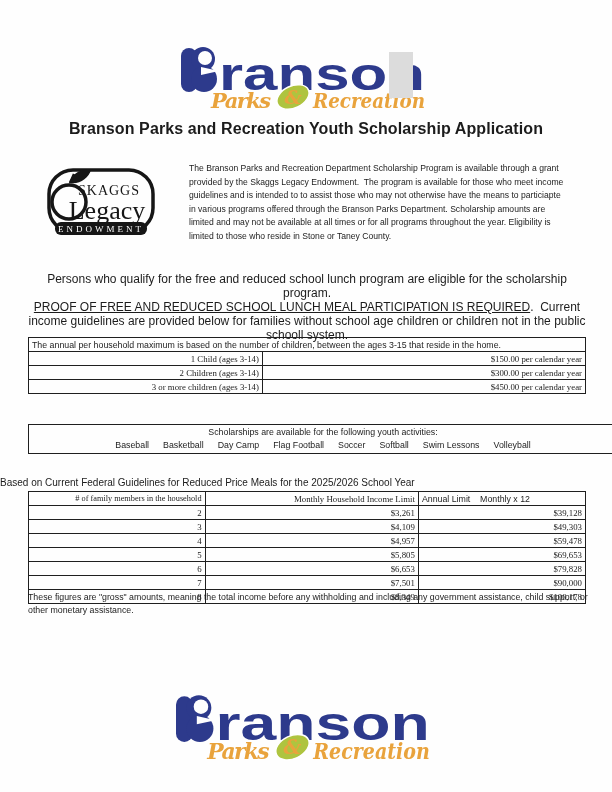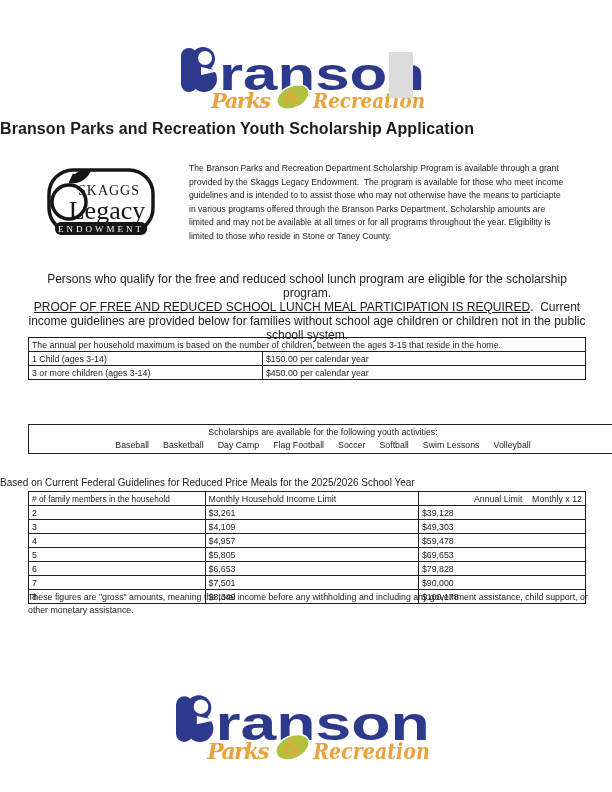--- a/index.html
+++ b/index.html
@@ -2,32 +2,32 @@
 <html><head>
 <meta charset="utf-8">
 <style>
   html,body{margin:0;padding:0;background:#888;}
   .page{
     position:relative;width:612px;height:792px;margin:0 auto;background:#fefefe;
     font-family:"Liberation Sans",sans-serif;color:#1c1c1c;overflow:hidden;
   }
   .abs{position:absolute;}
   
-  .doc-title{left:0;top:120px;width:612px;text-align:left;font-size:16px;font-weight:600;letter-spacing:.1px;}
+  .doc-title{left:0;top:120px;width:612px;text-align:center;font-size:16px;font-weight:600;letter-spacing:.1px;}
   
   .intro{left:189px;top:162px;width:380px;font-size:8.6px;line-height:13.6px;white-space:pre-wrap;text-align:left;}
   
   .eligibility{left:27px;top:272px;width:560px;font-size:12px;line-height:14px;text-align:center;white-space:pre-wrap;}
   .eligibility .u{text-decoration:underline;}
   
   table{border-collapse:collapse;table-layout:fixed;width:558px;}
   td,th{border:1px solid #1f1f1f;font-size:8.8px;font-weight:normal;height:13px;padding:0 3px;overflow:hidden;white-space:nowrap;}
   .t-left{text-align:left;}
-  .t-center{text-align:left;}
-  .pre{white-space:pre;text-align:right;}
+  .t-center{text-align:right;font-family:Liberation Serif, serif;}
+  .pre{white-space:pre;}
   .tbl1{left:28px;top:337px;}
   .tbl2{left:28px;top:491px;border-radius:29px;}
   .hdr-small{font-size:8.3px;}
   
   .activities{left:28px;top:424px;width:556px;border:1px solid #1f1f1f;text-align:center;font-size:8.8px;line-height:13px;padding:1px 16px;}
   .activities .item{margin:14px 7px;}
   
   .caption{left:0;top:477px;width:612px;text-align:left;font-size:10px;}
   .footnote{left:28px;top:591px;width:560px;font-size:8.8px;line-height:13px;white-space:pre-wrap;}
   
@@ -87,20 +87,24 @@
         <col style="width:42%">
         <col style="width:58%">
       </colgroup>
     <tbody>
       <tr>
         <td colspan="2" class="t-left">The annual per household maximum is based on the number of children, between the ages 3-15 that reside in the home.</td>
       </tr>
       <tr>
         <td class="t-center">1 Child (ages 3-14)</td>
         <td class="t-center">$150.00 per calendar year</td>
+      </tr>
+      <tr>
+        <td class="t-center">2 Children (ages 3-14)</td>
+        <td class="t-center">$300.00 per calendar year</td>
       </tr>
       <tr>
         <td class="t-center">3 or more children (ages 3-14)</td>
         <td class="t-center">$450.00 per calendar year</td>
       </tr>
     </tbody>
   </table>
 
   <div class="abs activities">
     <div>Scholarships are available for the following youth activities:</div>

